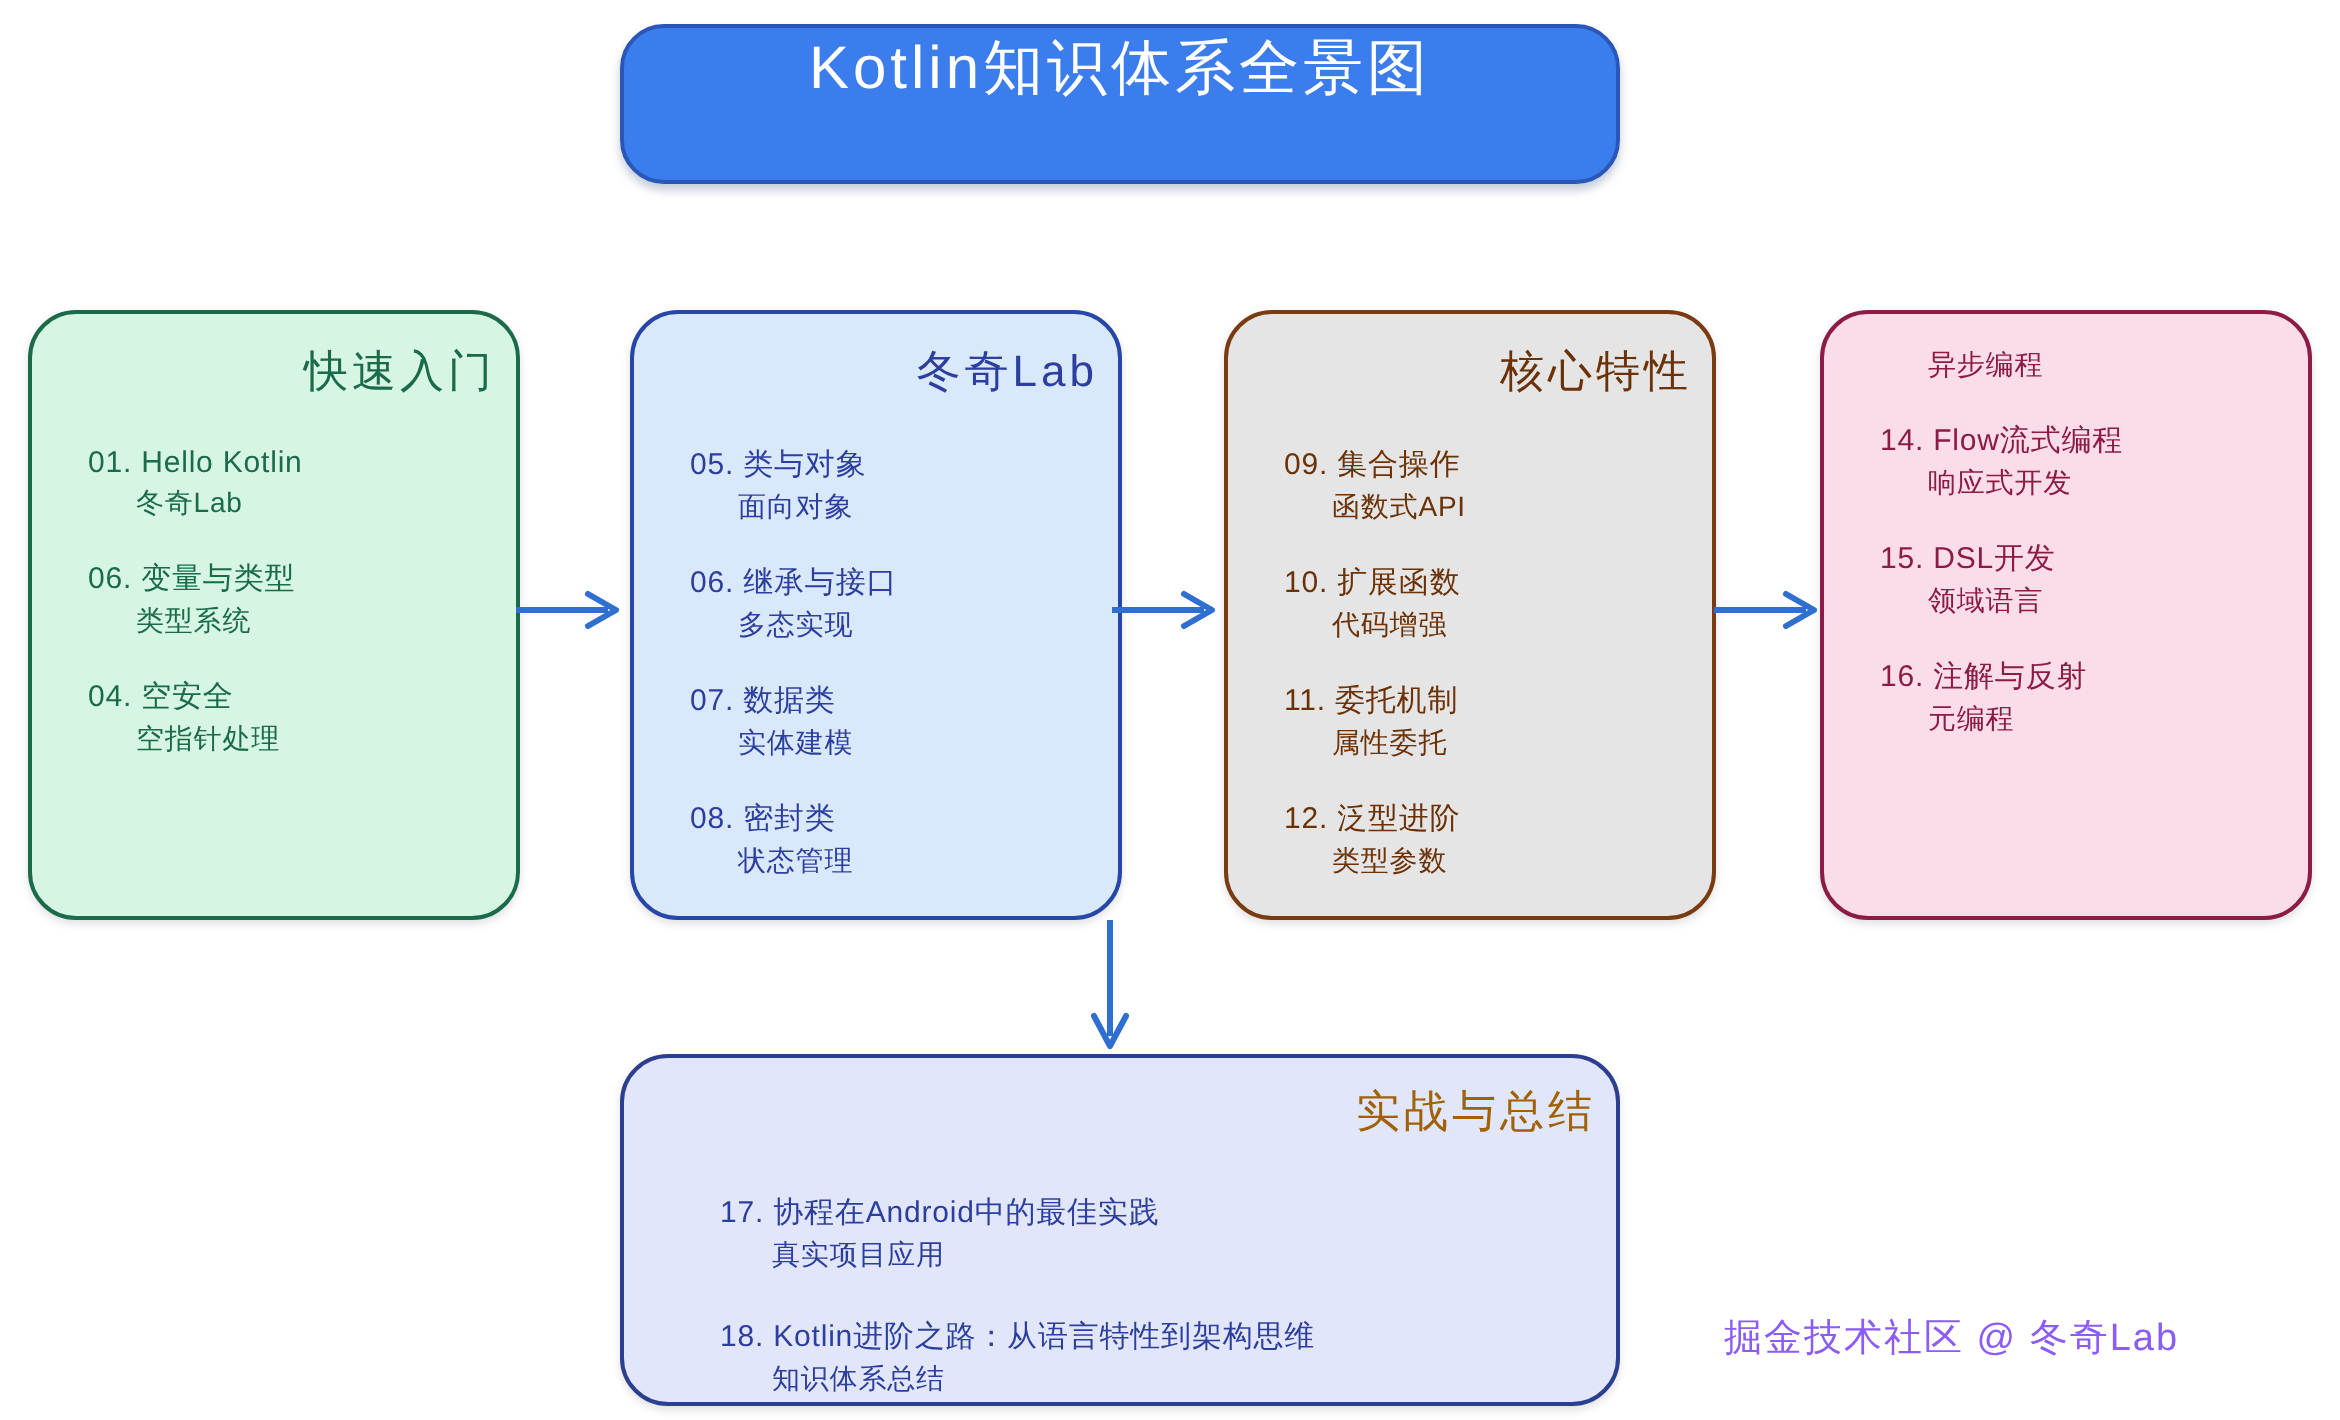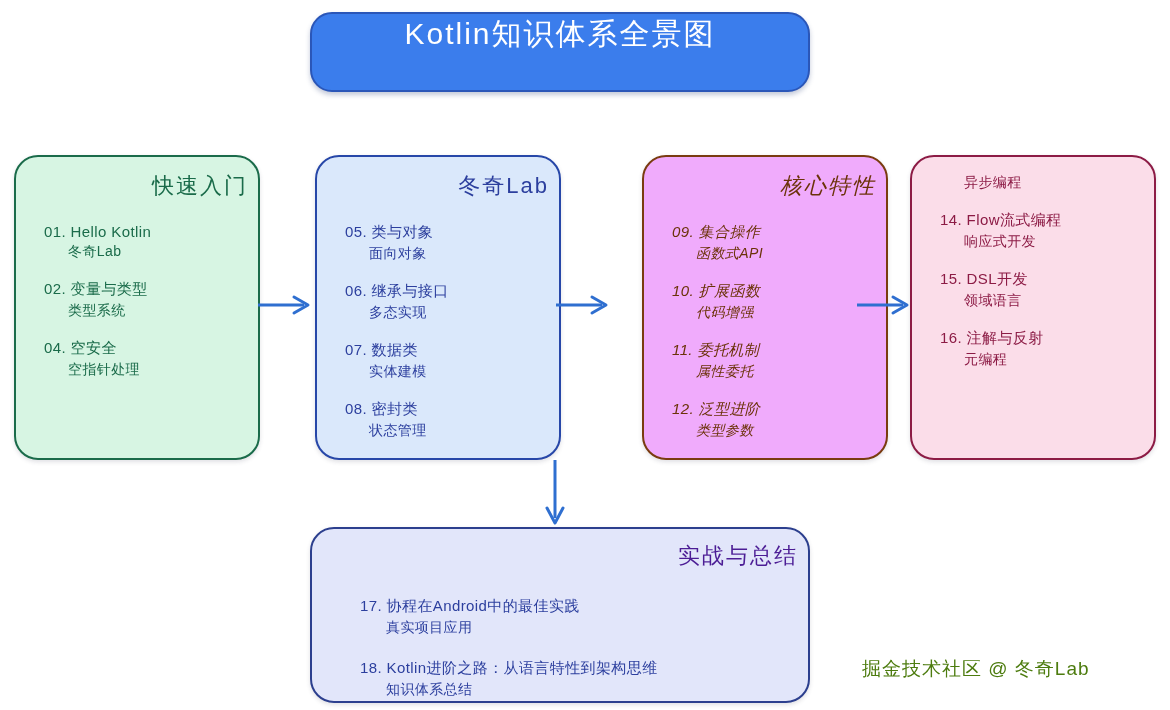--- a/index.html
+++ b/index.html
@@ -54,57 +54,57 @@
   .item-main { font-size: 15px; letter-spacing: .4px; white-space: nowrap; }
   .item-sub  { font-size: 14px; letter-spacing: .4px; padding-left: 24px; margin-top: 3px; white-space: nowrap; }
 
   
   .c-green  { left: 14px;  background: #d7f5e3; border-color: #1a6b4a; }
   .c-green  .card-title, .c-green .item-main, .c-green .item-sub { color: #1a6b4a; }
 
   .c-blue   { left: 315px; background: #dae8fb; border-color: #2747a8; }
   .c-blue   .card-title, .c-blue .item-main, .c-blue .item-sub  { color: #2c3f9e; }
 
-  .c-orange { left: 642px; background: #f0abfc; border-color: #7a3b10; font-style: italic; }
+  .c-orange { left: 612px; background: #e5e5e5; border-color: #7a3b10; }
   .c-orange .card-title, .c-orange .item-main, .c-orange .item-sub { color: #6b3208; }
 
   .c-pink   { left: 910px; background: #fbdde9; border-color: #8c1b45; }
   .c-pink   .card-title, .c-pink .item-main, .c-pink .item-sub  { color: #8c1b45; }
 
   
   .bottom-card {
     position: absolute;
     left: 310px; top: 527px;
     width: 500px; height: 176px;
     background: #e2e6fa;
     border: 2.5px solid #2c3f8e;
     border-radius: 24px;
     padding: 12px 10px 10px 10px;
     box-shadow: 0 2px 4px rgba(60,60,90,.16);
   }
-  .bottom-card .card-title { color: #4c1d95; font-size: 22px; margin-bottom: 26px; }
+  .bottom-card .card-title { color: #a16207; font-size: 22px; margin-bottom: 26px; }
   .bottom-card .items { padding-left: 38px; }
   .bottom-card .item { margin-bottom: 22px; margin-top: 20px; }
   .bottom-card .item-main { color: #2c3f9e; font-size: 15px; }
   .bottom-card .item-sub  { color: #2c3f9e; font-size: 14px; padding-left: 26px; }
 
   
   .arrow { position: absolute; }
   .arrow-h { top: 292px; width: 60px; height: 26px; }
   .a1 { left: 258px; }
   .a2 { left: 556px; }
   .a3 { left: 857px; }
   .arrow-v { left: 542px; top: 460px; width: 26px; height: 70px; }
 
   
   .watermark {
     position: absolute;
     left: 862px; top: 656px;
     font-size: 19px;
-    color: #4d7c0f;
+    color: #8b5cf6;
     letter-spacing: 1px;
     white-space: nowrap;
   }
 </style>
 </head>
 <body>
 
 <div id="canvas">
 
   <div class="title-box">
@@ -112,21 +112,21 @@
   </div>
 
   <div class="card c-green">
     <div class="card-title">快速入门</div>
     <div class="items">
       <div class="item">
         <div class="item-main">01. Hello Kotlin</div>
         <div class="item-sub">冬奇Lab</div>
       </div>
       <div class="item">
-        <div class="item-main">02. 变量与类型</div>
+        <div class="item-main">06. 变量与类型</div>
         <div class="item-sub">类型系统</div>
       </div>
       <div class="item">
         <div class="item-main">04. 空安全</div>
         <div class="item-sub">空指针处理</div>
       </div>
     </div>
   </div>
 
   <div class="card c-blue">

